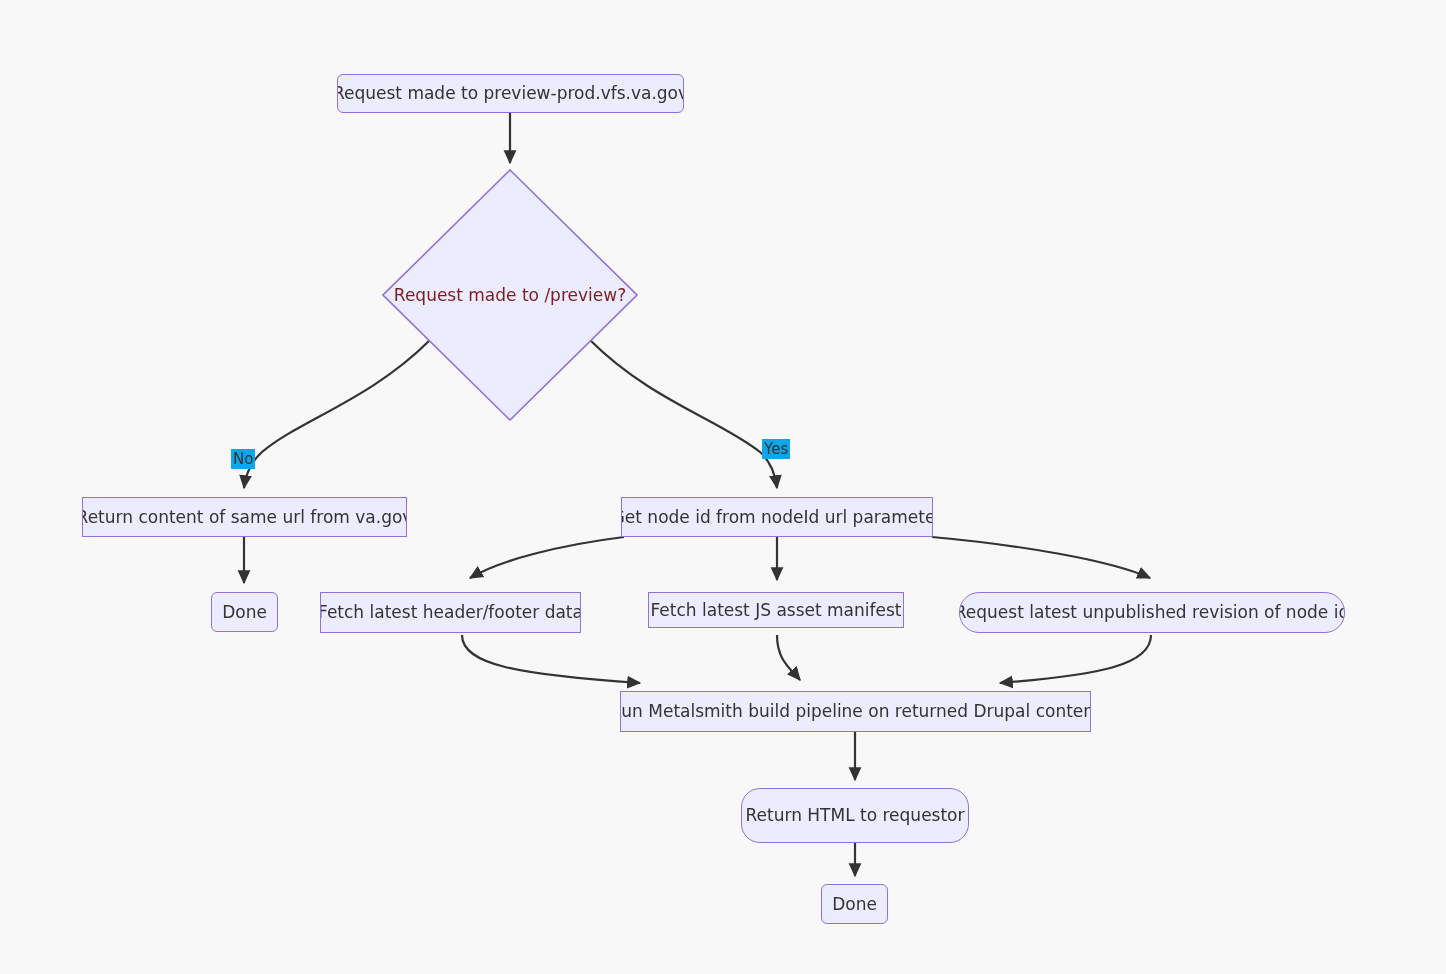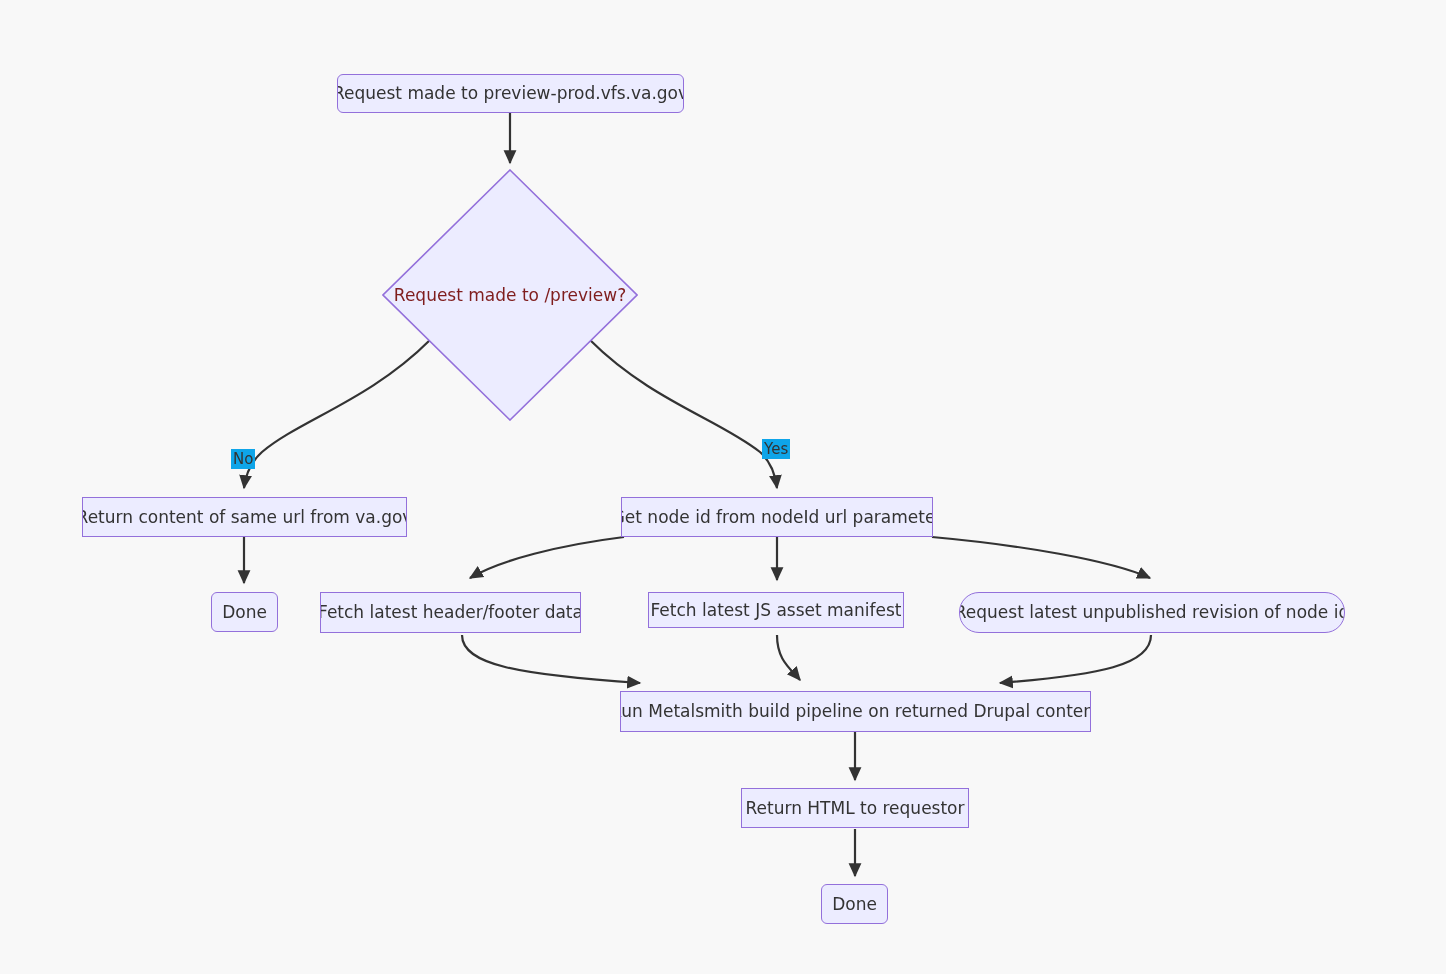--- a/index.html
+++ b/index.html
@@ -155,21 +155,21 @@
   </div>
 
   <div class="node" style="left:959px; top:592px; width:386px; height:41px;border-radius:20px;">
     <span class="node-label">Request latest unpublished revision of node id</span>
   </div>
 
   <div class="node" style="left:620px; top:691px; width:471px; height:41px;">
     <span class="node-label">Run Metalsmith build pipeline on returned Drupal content</span>
   </div>
 
-  <div class="node" style="left:741px; top:788px; width:228px; height:40px;">
+  <div class="node" style="left:741px; top:788px; width:228px; height:55px;border-radius:19px;">
     <span class="node-label">Return HTML to requestor</span>
   </div>
 
   <div class="node rounded" style="left:821px; top:884px; width:67px; height:40px;">
     <span class="node-label">Done</span>
   </div>
 
 </div>
 
 </body></html>

